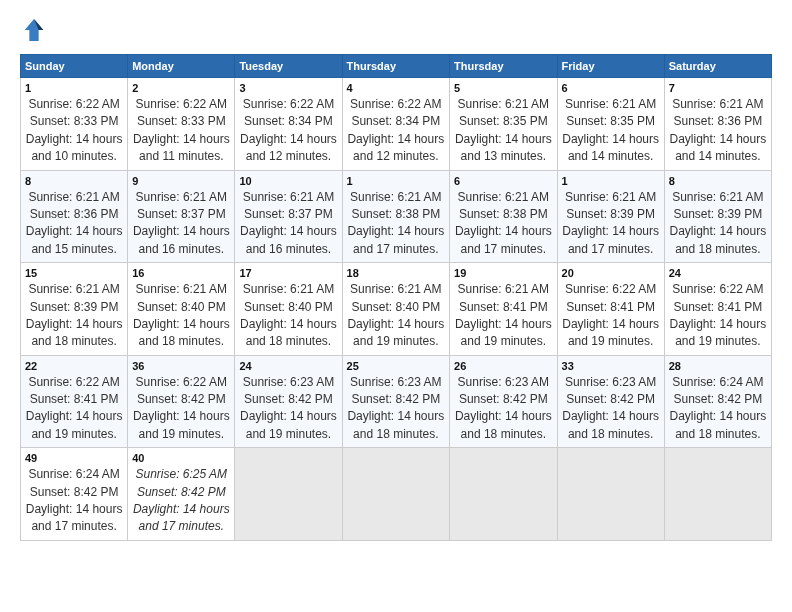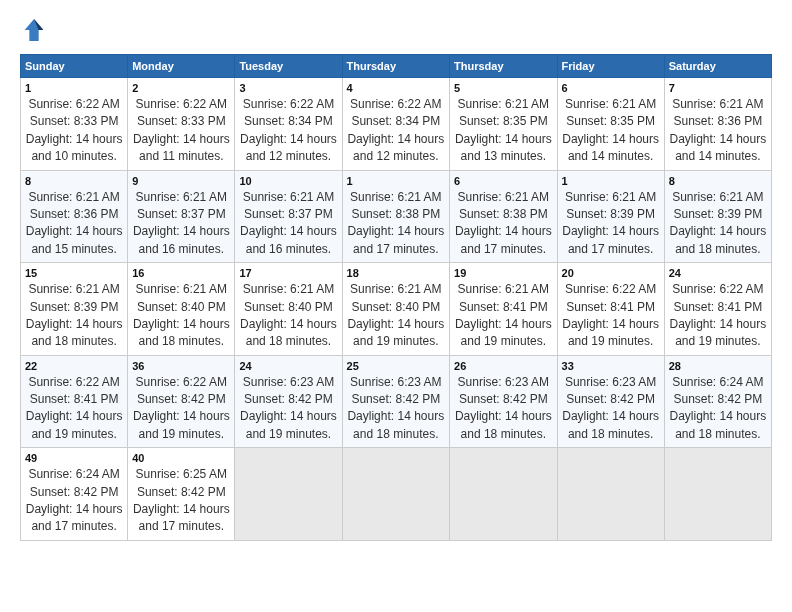--- a/index.html
+++ b/index.html
@@ -338,21 +338,21 @@
         <tr>
           <td>
             <span class="day-num">49</span>
             <div class="day-info" style="white-space: pre-line;">Sunrise: 6:24 AM
 Sunset: 8:42 PM
 Daylight: 14 hours
 and 17 minutes.</div>
           </td>
           <td>
             <span class="day-num">40</span>
-            <div class="day-info" style="white-space: pre-line;">Sunrise: 6:25 AM
+            <div class="day-info" style="white-space: pre-line; font-style: italic;">Sunrise: 6:25 AM
 Sunset: 8:42 PM
 Daylight: 14 hours
 and 17 minutes.</div>
           </td>
           <td class="empty-cell" style="background: rgb(232, 232, 232);"></td>
           <td class="empty-cell" style="background: rgb(232, 232, 232);"></td>
           <td class="empty-cell" style="background: rgb(232, 232, 232);"></td>
           <td class="empty-cell" style="background: rgb(232, 232, 232);"></td>
           <td class="empty-cell" style="background: rgb(232, 232, 232);"></td>
         </tr>

